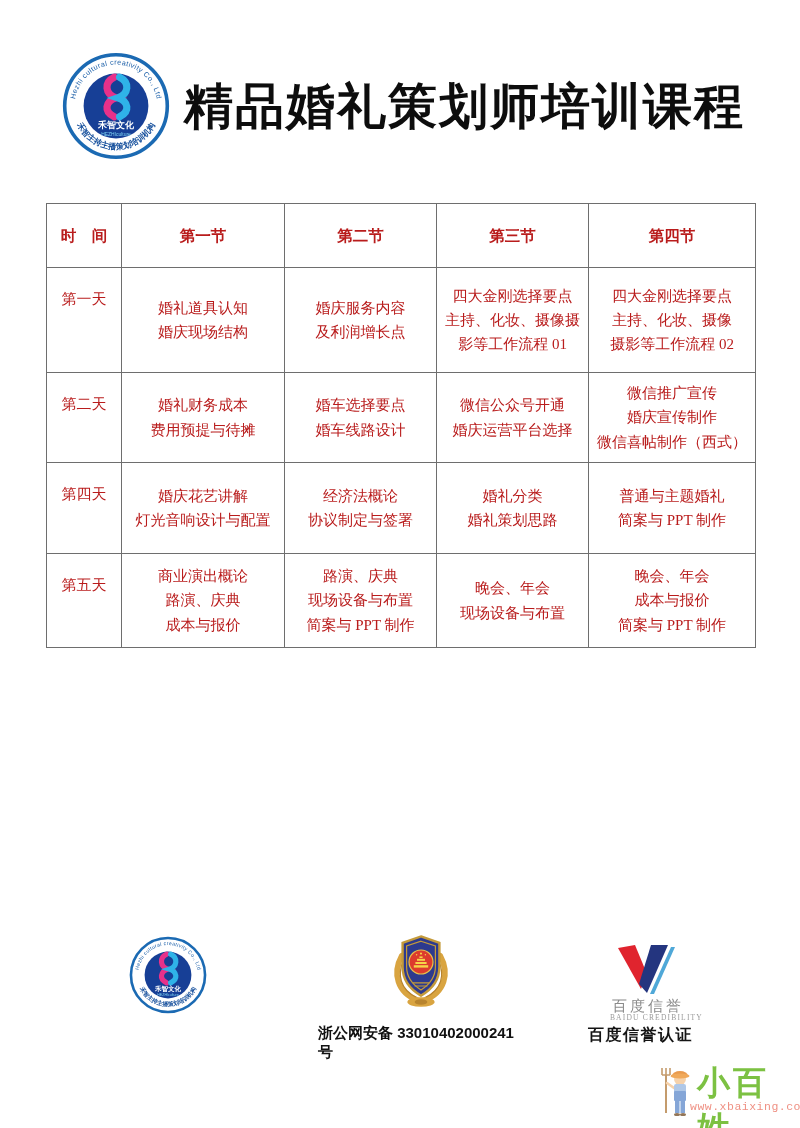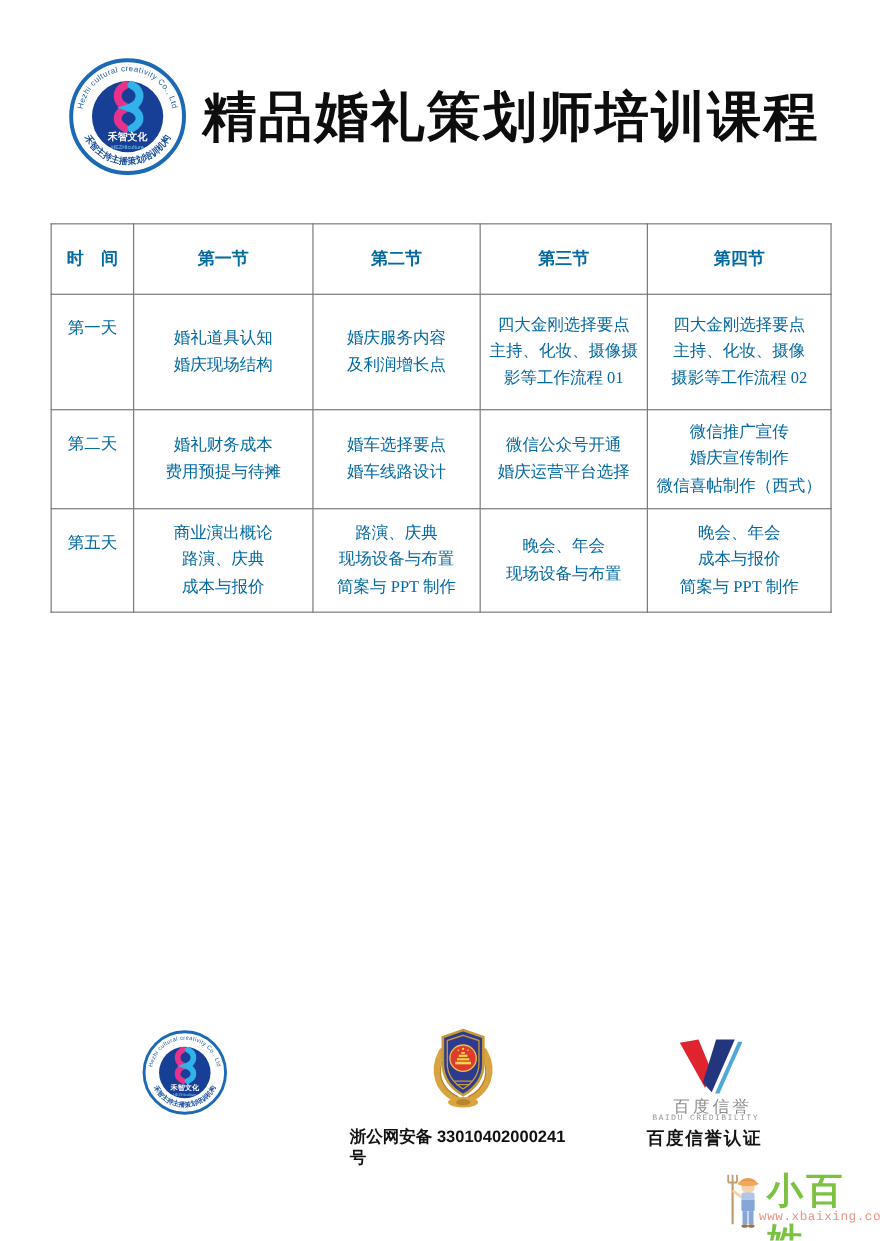--- a/index.html
+++ b/index.html
@@ -10,40 +10,40 @@
   .logo-header{position:absolute;left:62px;top:52px;width:108px;height:108px;}
   .page-title{position:absolute;left:184px;top:74px;width:580px;
               font-size:49px;font-weight:700;letter-spacing:2px;color:#0d0d0d;
               font-family:"Liberation Serif","DejaVu Serif",serif;white-space:nowrap;}
 
   
   .course-table{position:absolute;left:46px;top:203px;width:709px;
                 border-collapse:collapse;table-layout:fixed;}
   .course-table th,.course-table td{
       border:1px solid #6e6e6e;text-align:center;vertical-align:middle;
-      font-size:15px;line-height:1.62;color:#0369a1;white-space:pre-line;
+      font-size:15px;line-height:1.62;color:#b91c1c;white-space:pre-line;
       font-weight:400;padding:2px 4px;font-family:"Liberation Serif","DejaVu Serif",serif;}
   .course-table th{font-weight:600;font-size:15.5px;}
   .course-table td.day{vertical-align:top;padding-top:19px;font-size:15px;}
 
   
   .f-left-logo{position:absolute;left:129px;top:936px;width:78px;height:78px;}
   .f-copyright{position:absolute;left:70px;top:1021px;width:230px;text-align:center;
                font-size:14px;color:#222;font-family:"Liberation Sans","DejaVu Sans",sans-serif;}
   .f-badge{position:absolute;left:389px;top:930px;width:64px;height:80px;}
   .f-police{position:absolute;left:318px;top:1024px;width:205px;text-align:left;
             font-size:15px;font-weight:700;color:#111;
             font-family:"Liberation Sans","DejaVu Sans",sans-serif;}
   .f-baidu-logo{position:absolute;left:615px;top:944px;width:62px;height:52px;}
   .f-baidu-cn{position:absolute;left:593px;top:997px;width:110px;text-align:center;
               font-size:15px;color:#8b8b8b;letter-spacing:3px;
               font-family:"Liberation Sans","DejaVu Sans",sans-serif;}
-  .f-baidu-en{position:absolute;left:593px;top:1013px;width:110px;text-align:left;
+  .f-baidu-en{position:absolute;left:593px;top:1013px;width:110px;text-align:right;
               font-size:7.5px;color:#9a9a9a;letter-spacing:1.2px;
-              font-family:Liberation Mono, monospace;}
+              font-family:Liberation Serif, serif;}
   .f-baidu-cert{position:absolute;left:588px;top:1025px;width:120px;text-align:left;
               font-size:16px;font-weight:700;color:#141414;letter-spacing:1.5px;
               font-family:"Liberation Sans","DejaVu Sans",sans-serif;}
 
   
   .wm-farmer{position:absolute;left:660px;top:1066px;width:34px;height:52px;opacity:.92;}
   .wm-name{position:absolute;left:697px;top:1061px;font-size:33px;font-weight:700;
            color:#7cc142;letter-spacing:3px;font-family:"Liberation Sans","DejaVu Sans",sans-serif;}
   .wm-url{position:absolute;left:690px;top:1100px;font-size:11.5px;color:#ef9184;
           letter-spacing:.5px;font-family:"Liberation Mono","DejaVu Sans Mono",monospace;}
@@ -109,20 +109,31 @@
       <td class="day">第二天</td>
       <td>婚礼财务成本
 费用预提与待摊</td>
       <td>婚车选择要点
 婚车线路设计</td>
       <td>微信公众号开通
 婚庆运营平台选择</td>
       <td>微信推广宣传
 婚庆宣传制作
 微信喜帖制作（西式）</td>
+    </tr>
+    <tr style="height:91px">
+      <td class="day">第四天</td>
+      <td>婚庆花艺讲解
+灯光音响设计与配置</td>
+      <td>经济法概论
+协议制定与签署</td>
+      <td>婚礼分类
+婚礼策划思路</td>
+      <td>普通与主题婚礼
+简案与 PPT 制作</td>
     </tr>
     <tr style="height:94px">
       <td class="day">第五天</td>
       <td>商业演出概论
 路演、庆典
 成本与报价</td>
       <td>路演、庆典
 现场设备与布置
 简案与 PPT 制作</td>
       <td>晚会、年会

